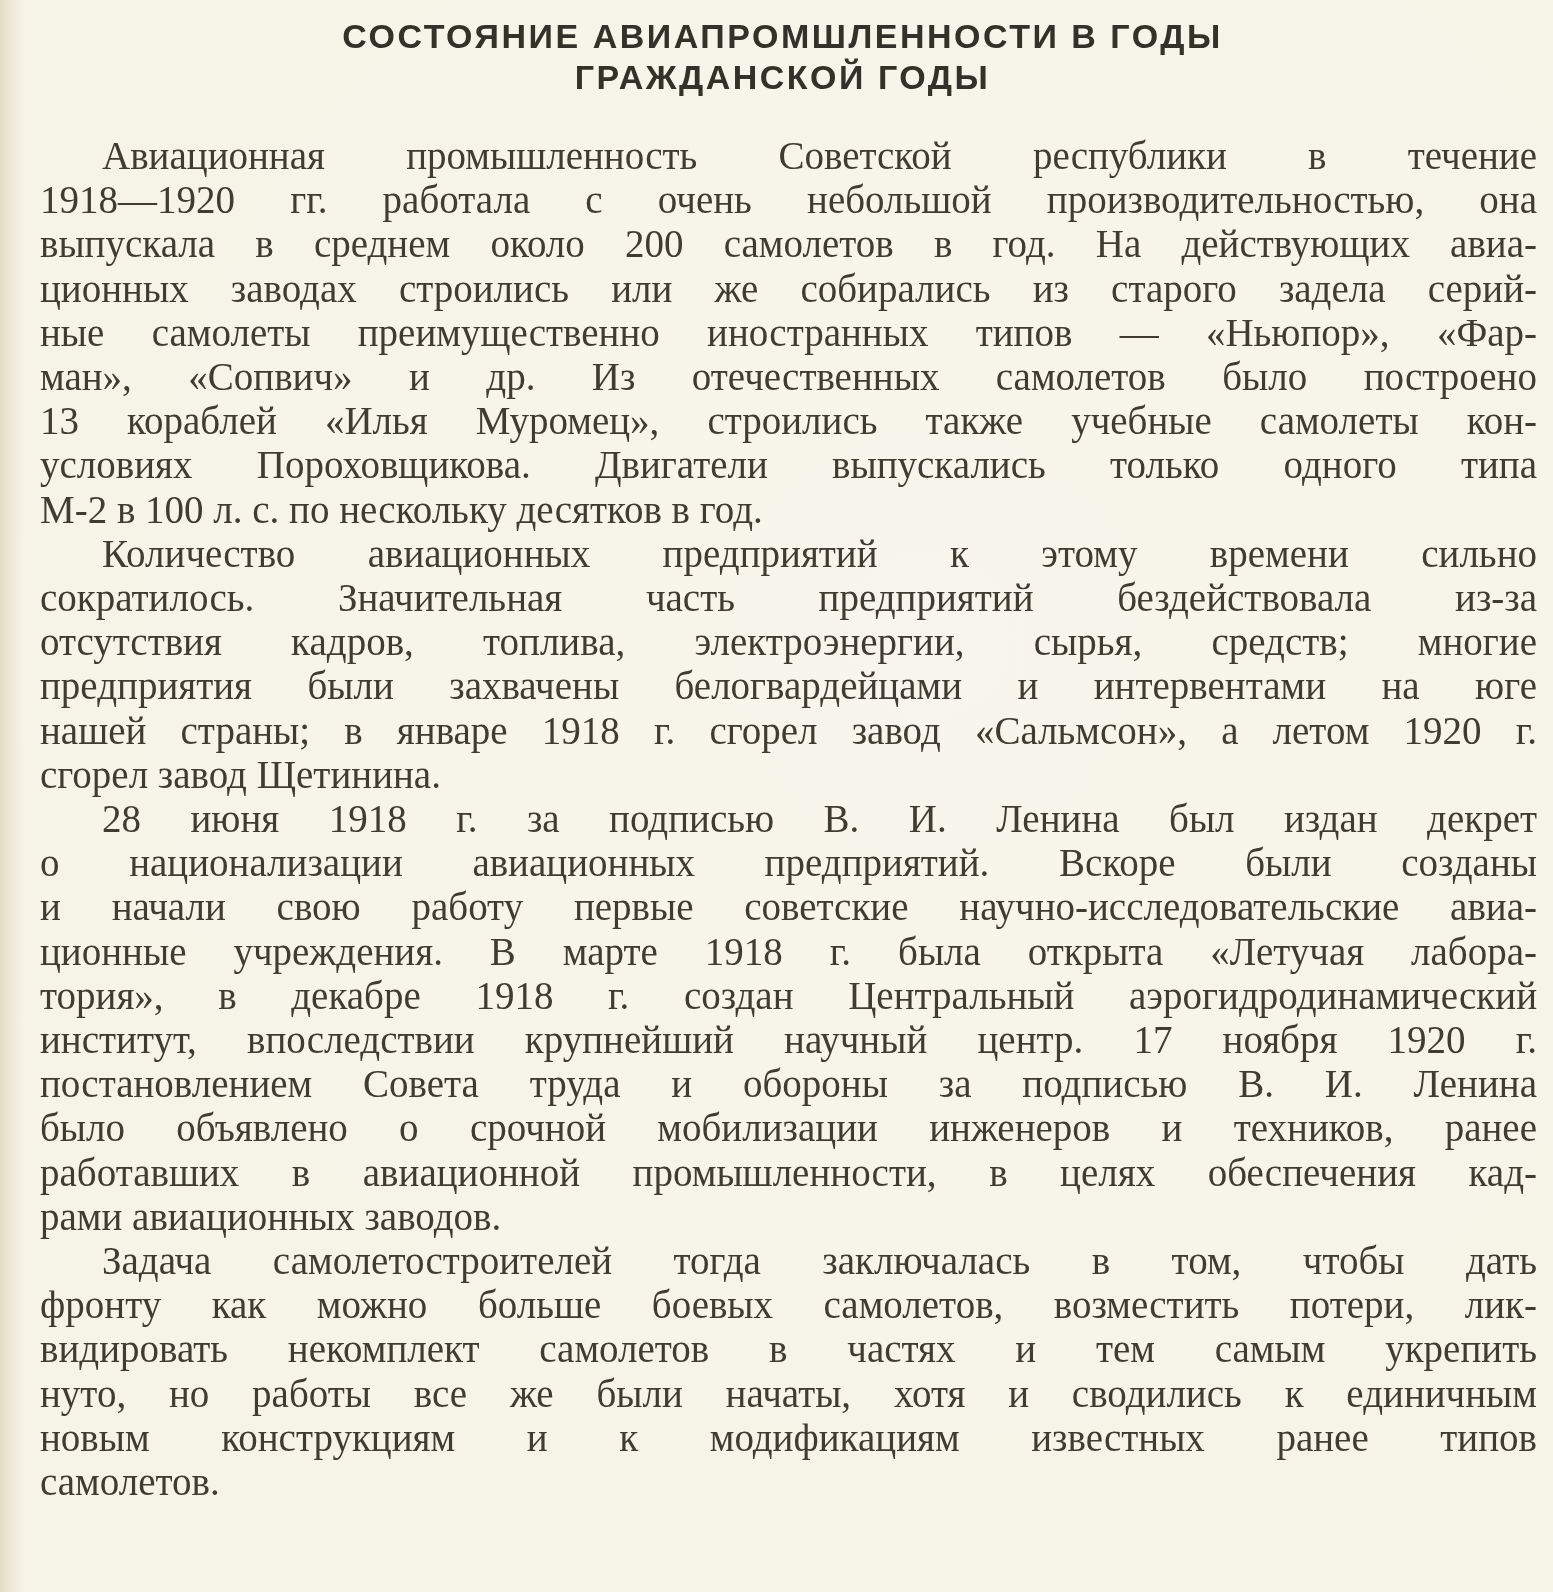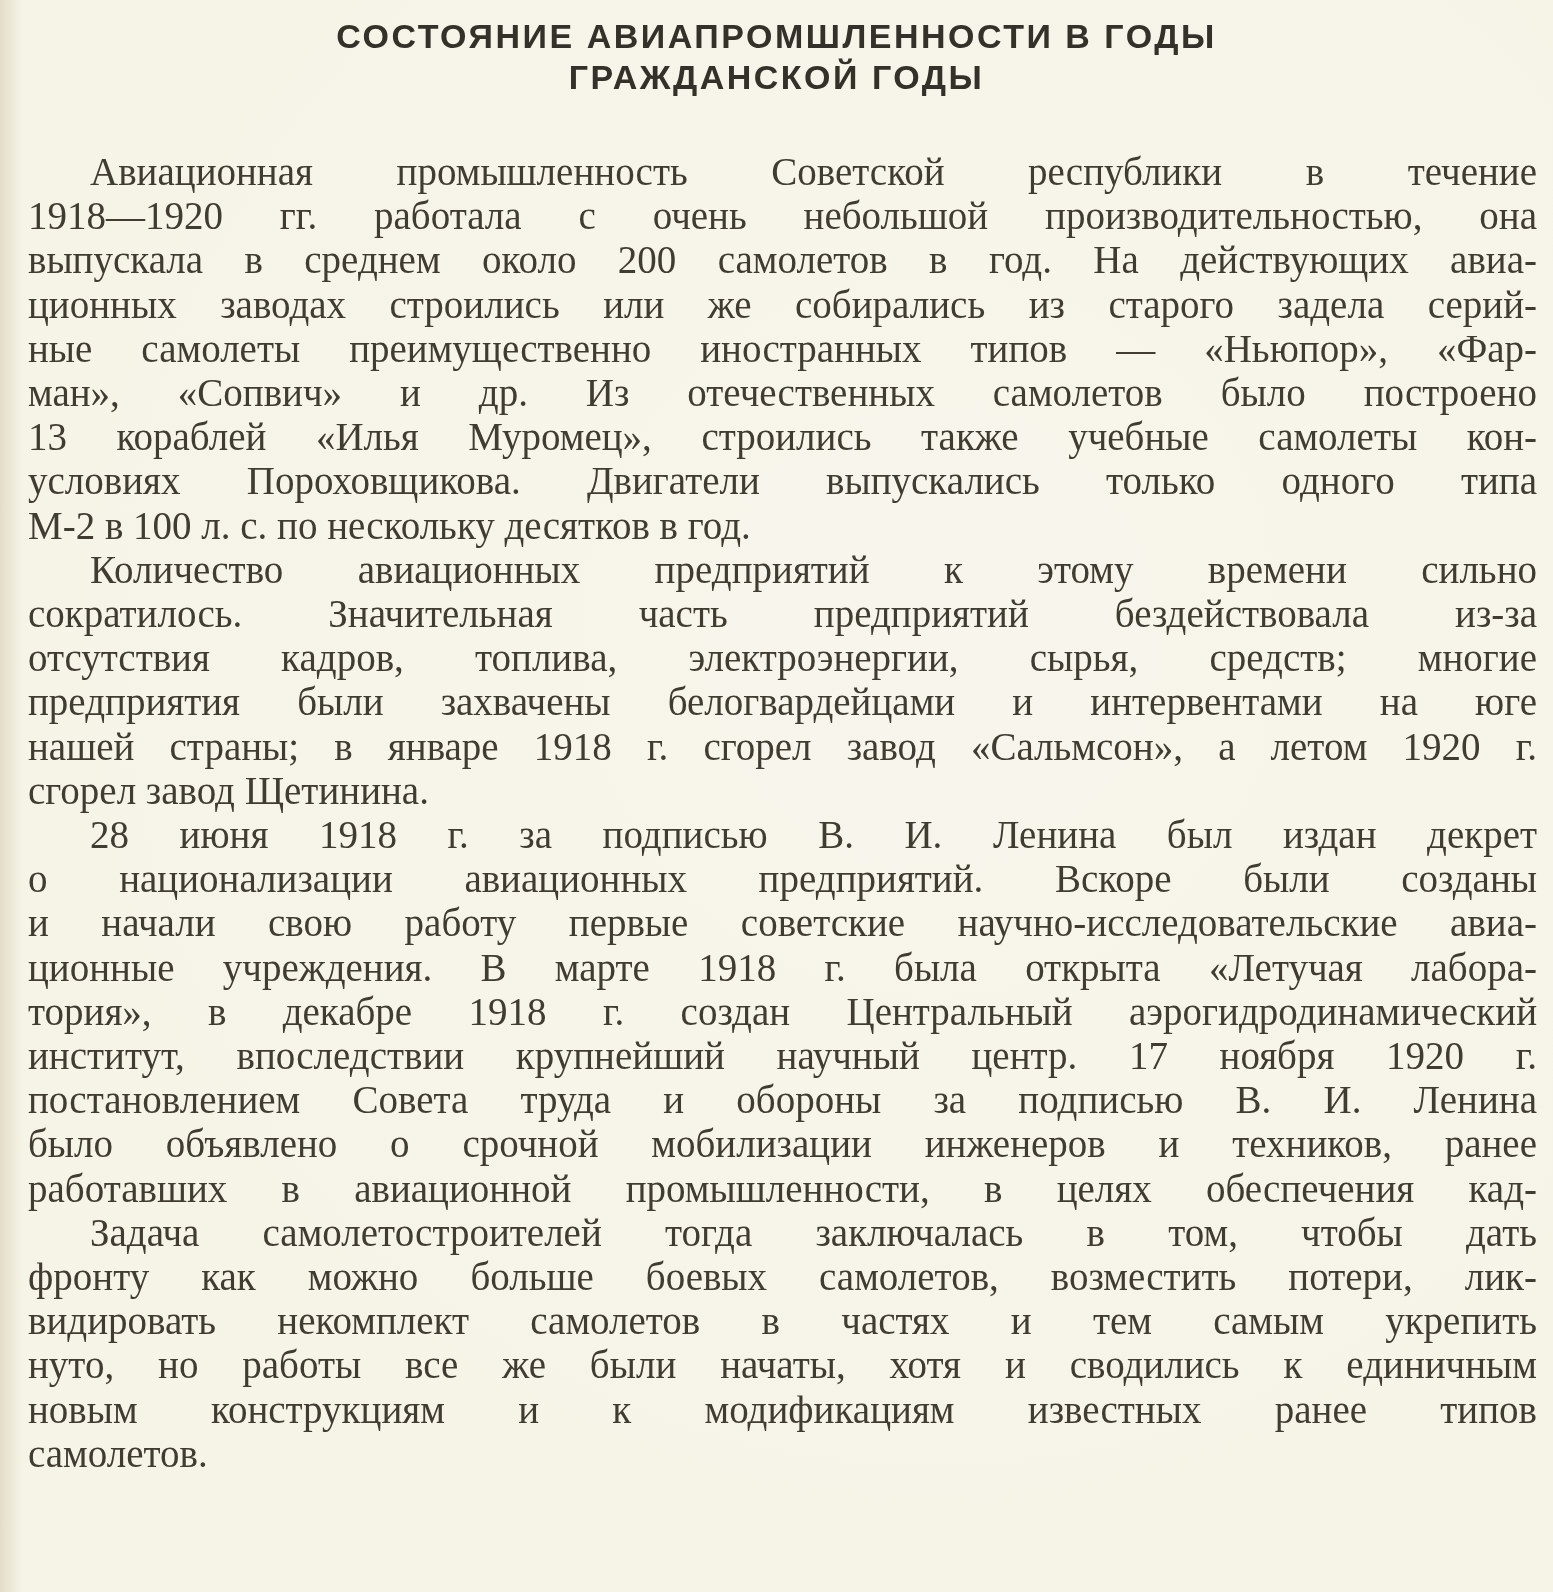--- a/index.html
+++ b/index.html
@@ -15,35 +15,36 @@
     width: 1553px;
     height: 1592px;
     margin: 0 auto;
     background:
       linear-gradient(90deg, var(--paper-edge) 0px, rgba(227,221,200,0) 22px),
       radial-gradient(ellipse at 60% 40%, #f8f6ec 0%, var(--paper) 70%);
     background-color: var(--paper);
     overflow: hidden;
     font-family: "Liberation Serif", "DejaVu Serif", serif;
     color: var(--ink);
+    padding-left: 12px;
   }
   .title-block {
     padding-top: 16px;
     text-align: center;
   }
   .title-line {
     font-family: "Liberation Sans", "DejaVu Sans", sans-serif;
     font-weight: bold;
     font-size: 34px;
     line-height: 41px;
     letter-spacing: 2.5px;
     color: var(--ink-title);
   }
   .article-body {
-    margin-top: 52px;
+    margin-top: 36px;
     padding: 0 16px 0 28px;
     font-size: 39px;
     line-height: 44.2px;
   }
   .line {
     text-align: justify;
     text-align-last: justify;
   }
   .line.last {
     text-align-last: left;
@@ -83,20 +84,21 @@
       <div class="para">
         <div class="line first">28 июня 1918 г. за подписью В. И. Ленина был издан декрет</div>
         <div class="line">о национализации авиационных предприятий. Вскоре были созданы</div>
         <div class="line">и начали свою работу первые советские научно-исследовательские авиа-</div>
         <div class="line">ционные учреждения. В марте 1918 г. была открыта «Летучая лабора-</div>
         <div class="line">тория», в декабре 1918 г. создан Центральный аэрогидродинамический</div>
         <div class="line">институт, впоследствии крупнейший научный центр. 17 ноября 1920 г.</div>
         <div class="line">постановлением Совета труда и обороны за подписью В. И. Ленина</div>
         <div class="line">было объявлено о срочной мобилизации инженеров и техников, ранее</div>
         <div class="line">работавших в авиационной промышленности, в целях обеспечения кад-</div>
+        <div class="line last">рами авиационных заводов.</div>
       </div>
       <div class="para">
         <div class="line first">Задача самолетостроителей тогда заключалась в том, чтобы дать</div>
         <div class="line">фронту как можно больше боевых самолетов, возместить потери, лик-</div>
         <div class="line">видировать некомплект самолетов в частях и тем самым укрепить</div>
       </div>
       <div class="para">
         <div class="line">нуто, но работы все же были начаты, хотя и сводились к единичным</div>
         <div class="line">новым конструкциям и к модификациям известных ранее типов</div>
         <div class="line last">самолетов.</div>

